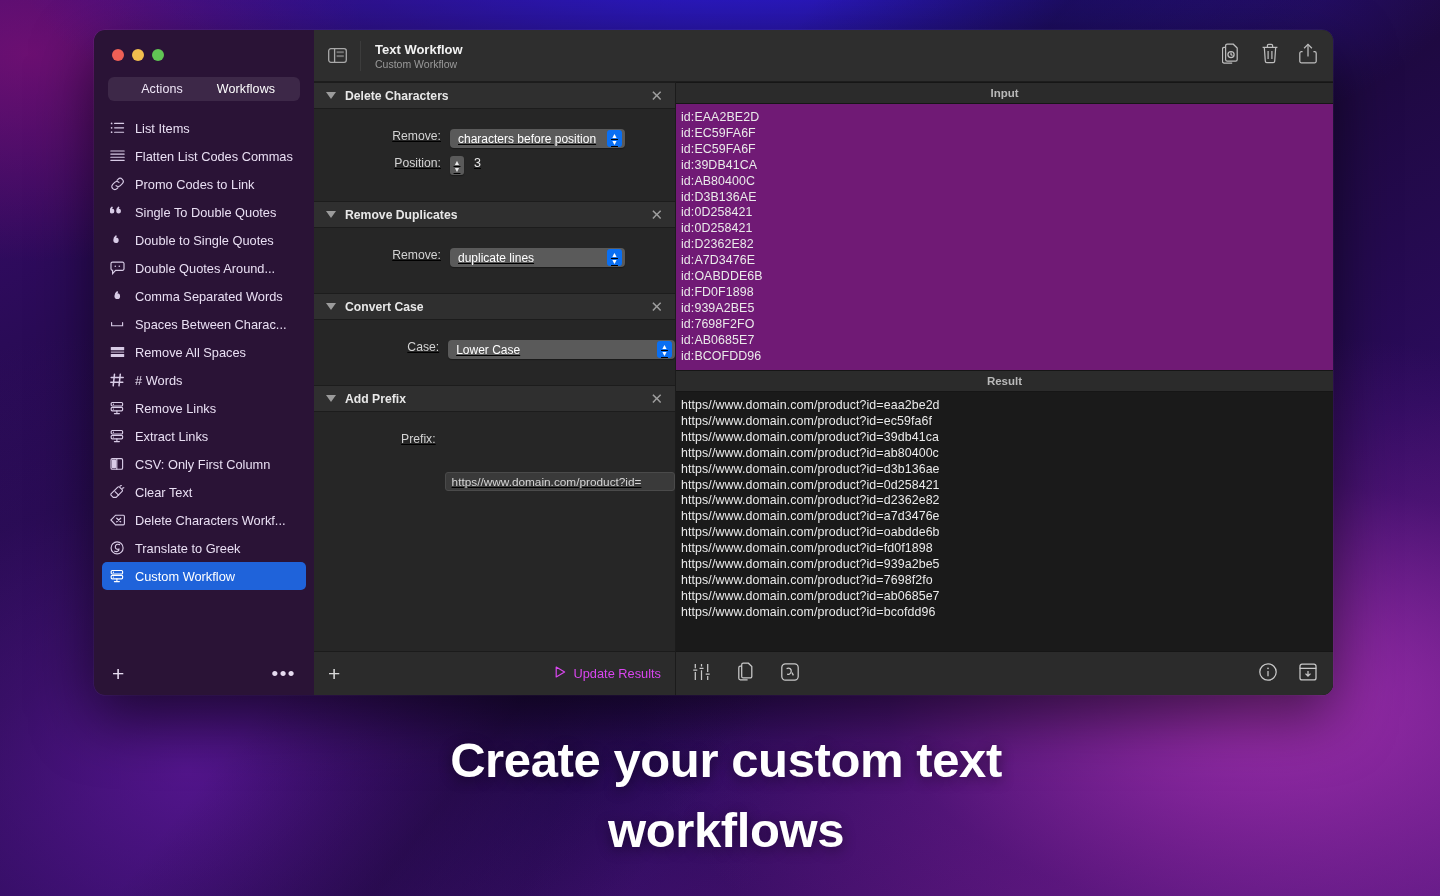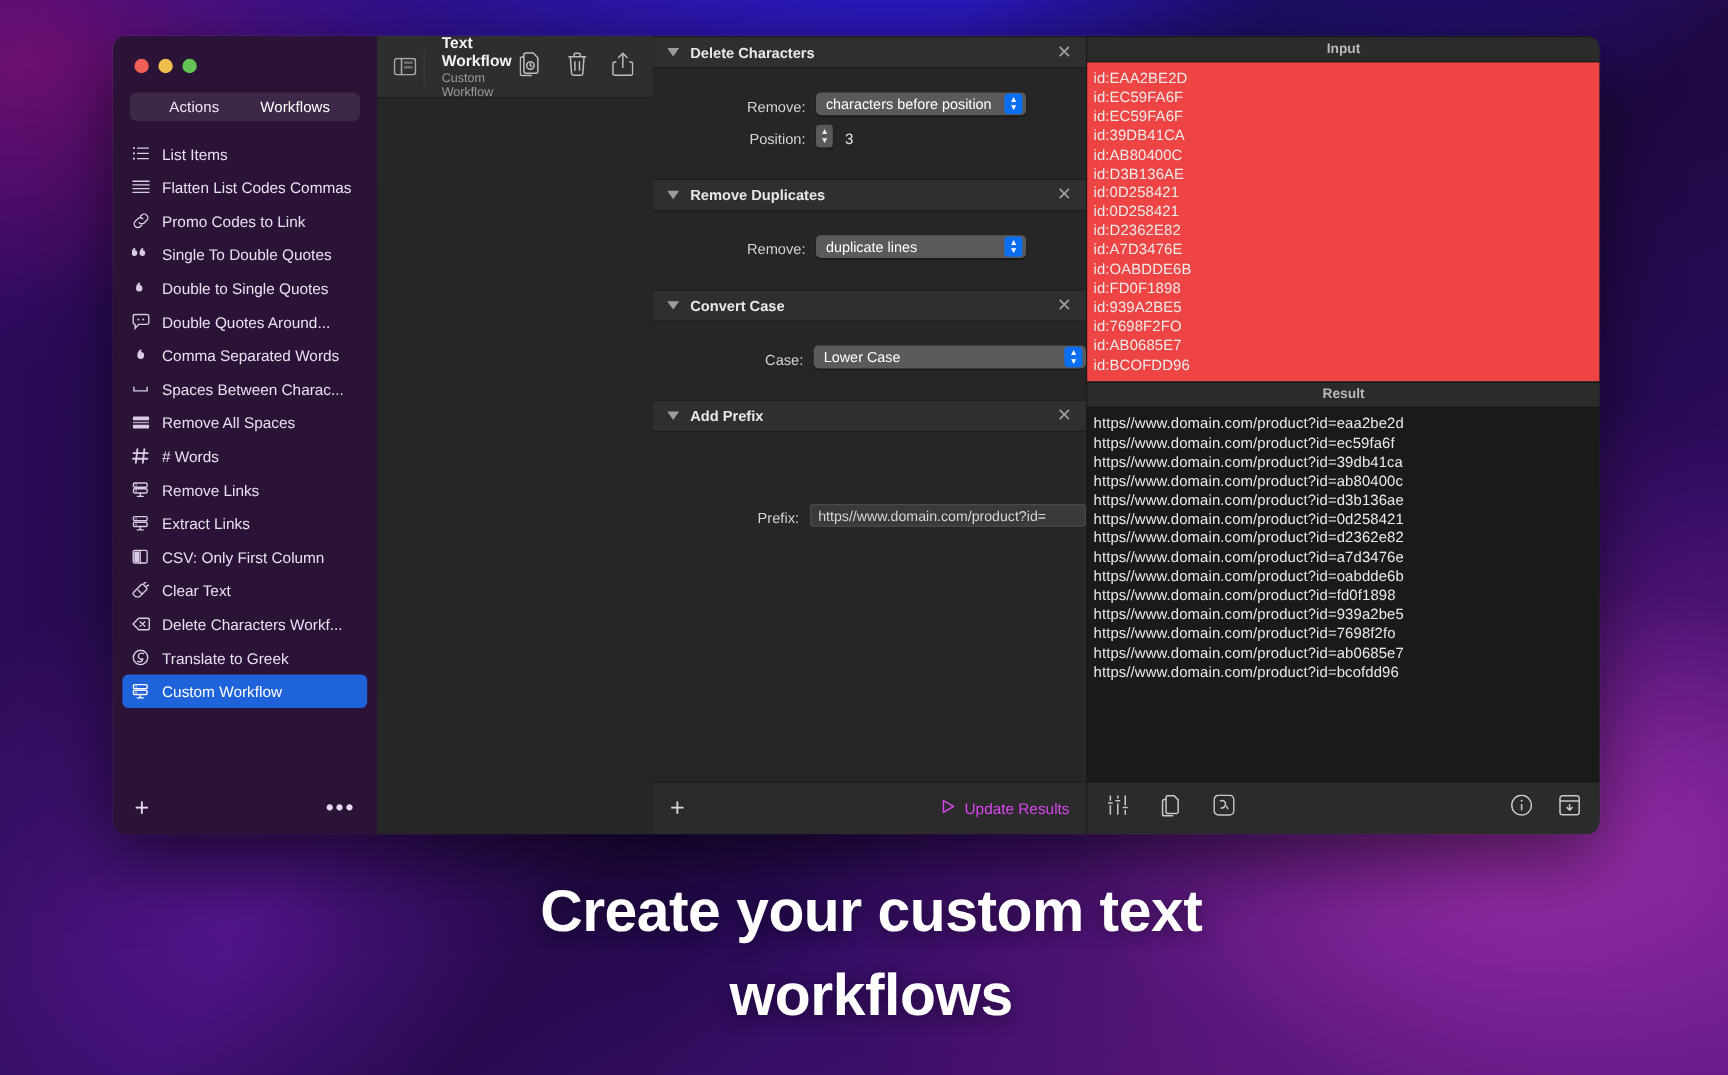--- a/index.html
+++ b/index.html
@@ -65,21 +65,21 @@
   .sico svg{ display:block; }
 
   .sbar{
     height:44px; display:flex; align-items:center; justify-content:space-between;
     padding:0 18px; color:#e6dbf0;
   }
   .sbar .plus{ font-size:21px; line-height:1; font-weight:300; }
   .sbar .dots{ font-size:19px; letter-spacing:1.5px; line-height:1; }
 
   
-  .main{ flex:1; display:flex; flex-direction:row; background:#262626; }
+  .main{ flex:1; display:flex; flex-direction:column; background:#262626; }
 
   .titlebar{
     height:52px; flex:0 0 52px; background:#2e2e2e;
     display:flex; align-items:center; padding:0 16px 0 14px;
     border-bottom:1px solid #1d1d1d;
   }
   .tb-ico{ width:26px; color:#a9a9a9; display:flex; align-items:center; }
   .tb-sep{ width:1px; height:30px; background:#3c3c3c; margin:0 14px 0 6px; }
   .tb-text{ display:flex; flex-direction:column; gap:1px; }
   .tb-title{ font-size:13px; font-weight:bold; color:#f2f2f2; }
@@ -96,21 +96,21 @@
   .step-head{
     height:27px; background:#2f2f2f; display:flex; align-items:center; gap:9px;
     padding:0 12px; border-top:1px solid #1c1c1c; border-bottom:1px solid #1c1c1c;
     position:relative;
   }
   .tri{ width:0;height:0;border-left:5px solid transparent;border-right:5px solid transparent;
         border-top:7px solid #9b9b9b; }
   .step-name{ font-size:12.2px; font-weight:bold; color:#e8e8e8; }
   .step-x{ margin-left:auto; color:#9e9e9e; font-size:15px; line-height:1; }
   .step-body{ padding:20px 0 18px; }
-  .frow{ display:flex; align-items:flex-end; margin-bottom:8px; }
+  .frow{ display:flex; align-items:flex-start; margin-bottom:8px;text-decoration:underline; }
   .flabel{ width:136px; text-align:right; padding-right:9px; font-size:12.2px; color:#d3d3d3; }
   .popup{
     height:19px; background:#5a5a5a; border-radius:4px; color:#fff; font-size:12px;
     display:flex; align-items:center; padding:0 3px 0 8px; position:relative;
     box-shadow:0 1px 1px rgba(0,0,0,0.35);
   }
   .popup .cap{ flex:1; white-space:nowrap; }
   .chev{
     width:15px;height:17px;border-radius:3px;background:#0a6ff2;margin-left:6px;
     display:flex;flex-direction:column;align-items:center;justify-content:center;gap:2px;color:#fff;
@@ -137,21 +137,21 @@
   .upd{ margin-left:auto; display:flex; align-items:center; gap:8px; font-size:12.8px; color:#d946ef; }
 
   
   .io{ flex:1; display:flex; flex-direction:column; min-width:0; background:#1b1b1b; }
   .io-head{
     height:22px; flex:0 0 22px; background:#2b2b2b; display:flex; align-items:center;
     justify-content:center; font-size:11.5px; font-weight:bold; color:#b9b9b9;
     border-bottom:1px solid #161616; border-top:1px solid #161616;
   }
   .io-pane{ overflow:hidden; padding:6px 6px 6px 5px; }
-  .io-pane.input{ height:266px; flex:0 0 266px; background:#ef4444; }
+  .io-pane.input{ height:266px; flex:0 0 266px; background:#701a75; }
   .io-pane.result{ flex:1; background:#1a1a1a; }
   .ln{ font-size:12.4px; line-height:15.9px; color:#eaeaea; white-space:pre; letter-spacing:0.1px; }
 
   .io-foot{
     height:44px; flex:0 0 44px; background:#2b2b2b; border-top:1px solid #161616;
     display:flex; align-items:center; padding:0 16px; color:#c9c9c9;
   }
   .io-foot .left{ display:flex; gap:26px; align-items:center; }
   .io-foot .right{ margin-left:auto; display:flex; gap:22px; align-items:center; }
 

